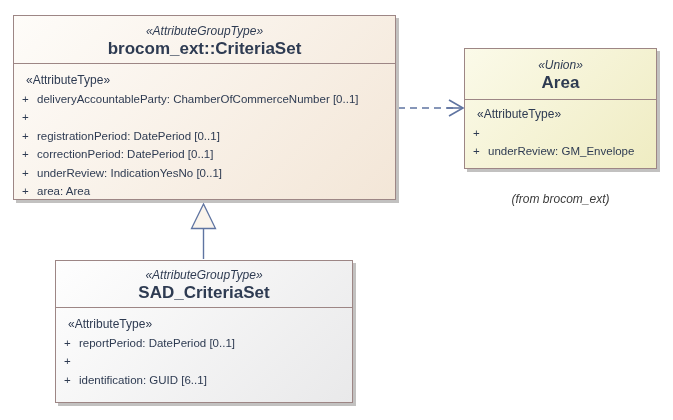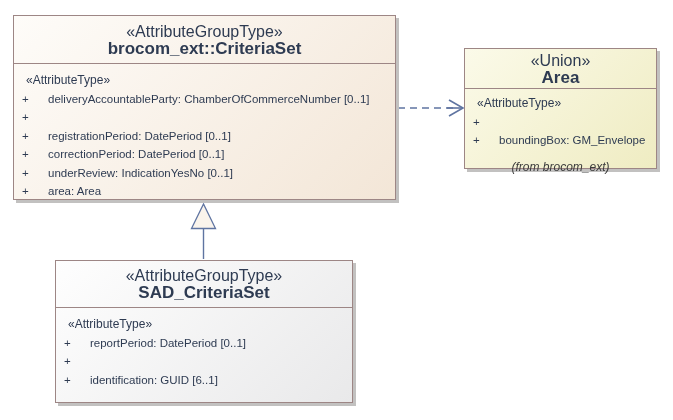--- a/index.html
+++ b/index.html
@@ -22,43 +22,43 @@
     border:1px solid var(--border);
     box-shadow:3px 3px 0 var(--shadow);
     color:var(--text);
     display:flex; flex-direction:column;
   }
   .uml-class .hdr {
     border-bottom:1px solid var(--border);
     display:flex; flex-direction:column; justify-content:center; align-items:center;
     text-align:center; flex:0 0 auto;
   }
-  .stereotype { font-size:16px; line-height:17px; }
+  .stereotype { font-size:12px; line-height:17px;font-style:italic; }
   .cls-name  { font-size:17px; font-weight:bold; line-height:17px; }
   .attrs { flex:1 1 auto; padding-top:7px; }
   .attr-heading { font-size:12px; line-height:18.5px; padding-left:12px; }
   .attr-row { display:flex; line-height:18.5px; padding-left:8px; white-space:nowrap; }
   .attr-row .vis { width:14px; flex:0 0 14px; font-size:11.5px; }
-  .attr-row .attr-text { font-size:11.5px; margin-left:12px; }
+  .attr-row .attr-text { font-size:11.5px; margin-left:1px; }
 
   .box-criteria { left:13px; top:15px; width:383px; height:185px;
     background:linear-gradient(135deg, var(--criteria_fill_top) 0%, var(--criteria_fill_bottom) 100%); }
   .box-criteria .hdr { height:48px; }
 
   .box-area { left:464px; top:48px; width:193px; height:121px;
     background:linear-gradient(135deg, var(--area_fill_top) 0%, var(--area_fill_bottom) 100%); }
-  .box-area .hdr { height:40px; }
+  .box-area .hdr { height:51px; }
   .box-area .attrs { padding-top:5px; }
 
   .box-sad { left:55px; top:260px; width:298px; height:143px;
     background:linear-gradient(135deg, var(--sad_fill_top) 0%, var(--sad_fill_bottom) 100%); }
   .box-sad .hdr { height:47px; }
 
   .origin-note {
-    position:absolute; left:464px; top:160px; width:193px;
+    position:absolute; left:464px; top:192px; width:193px;
     text-align:center; font-size:12px; font-style:italic; color:var(--note_text);
   }
 </style>
 </head>
 <body>
 
 <div class="canvas">
 
   <svg class="connectors" width="673" height="420" viewBox="0 0 673 420">
     
@@ -112,21 +112,21 @@
       <div class="stereotype">«Union»</div>
       <div class="cls-name">Area</div>
     </div>
     <div class="attrs">
       <div class="attr-heading">«AttributeType»</div>
       <div class="attr-row">
         <span class="vis">+</span>
       </div>
       <div class="attr-row">
         <span class="vis">+</span>
-        <span class="attr-text">boundingBox: GM_Envelope</span>
+        <span class="attr-text">underReview: GM_Envelope</span>
       </div>
     </div>
   </div>
 
   <div class="origin-note">(from brocom_ext)</div>
 
   <div class="uml-class box-sad">
     <div class="hdr">
       <div class="stereotype">«AttributeGroupType»</div>
       <div class="cls-name">SAD_CriteriaSet</div>

